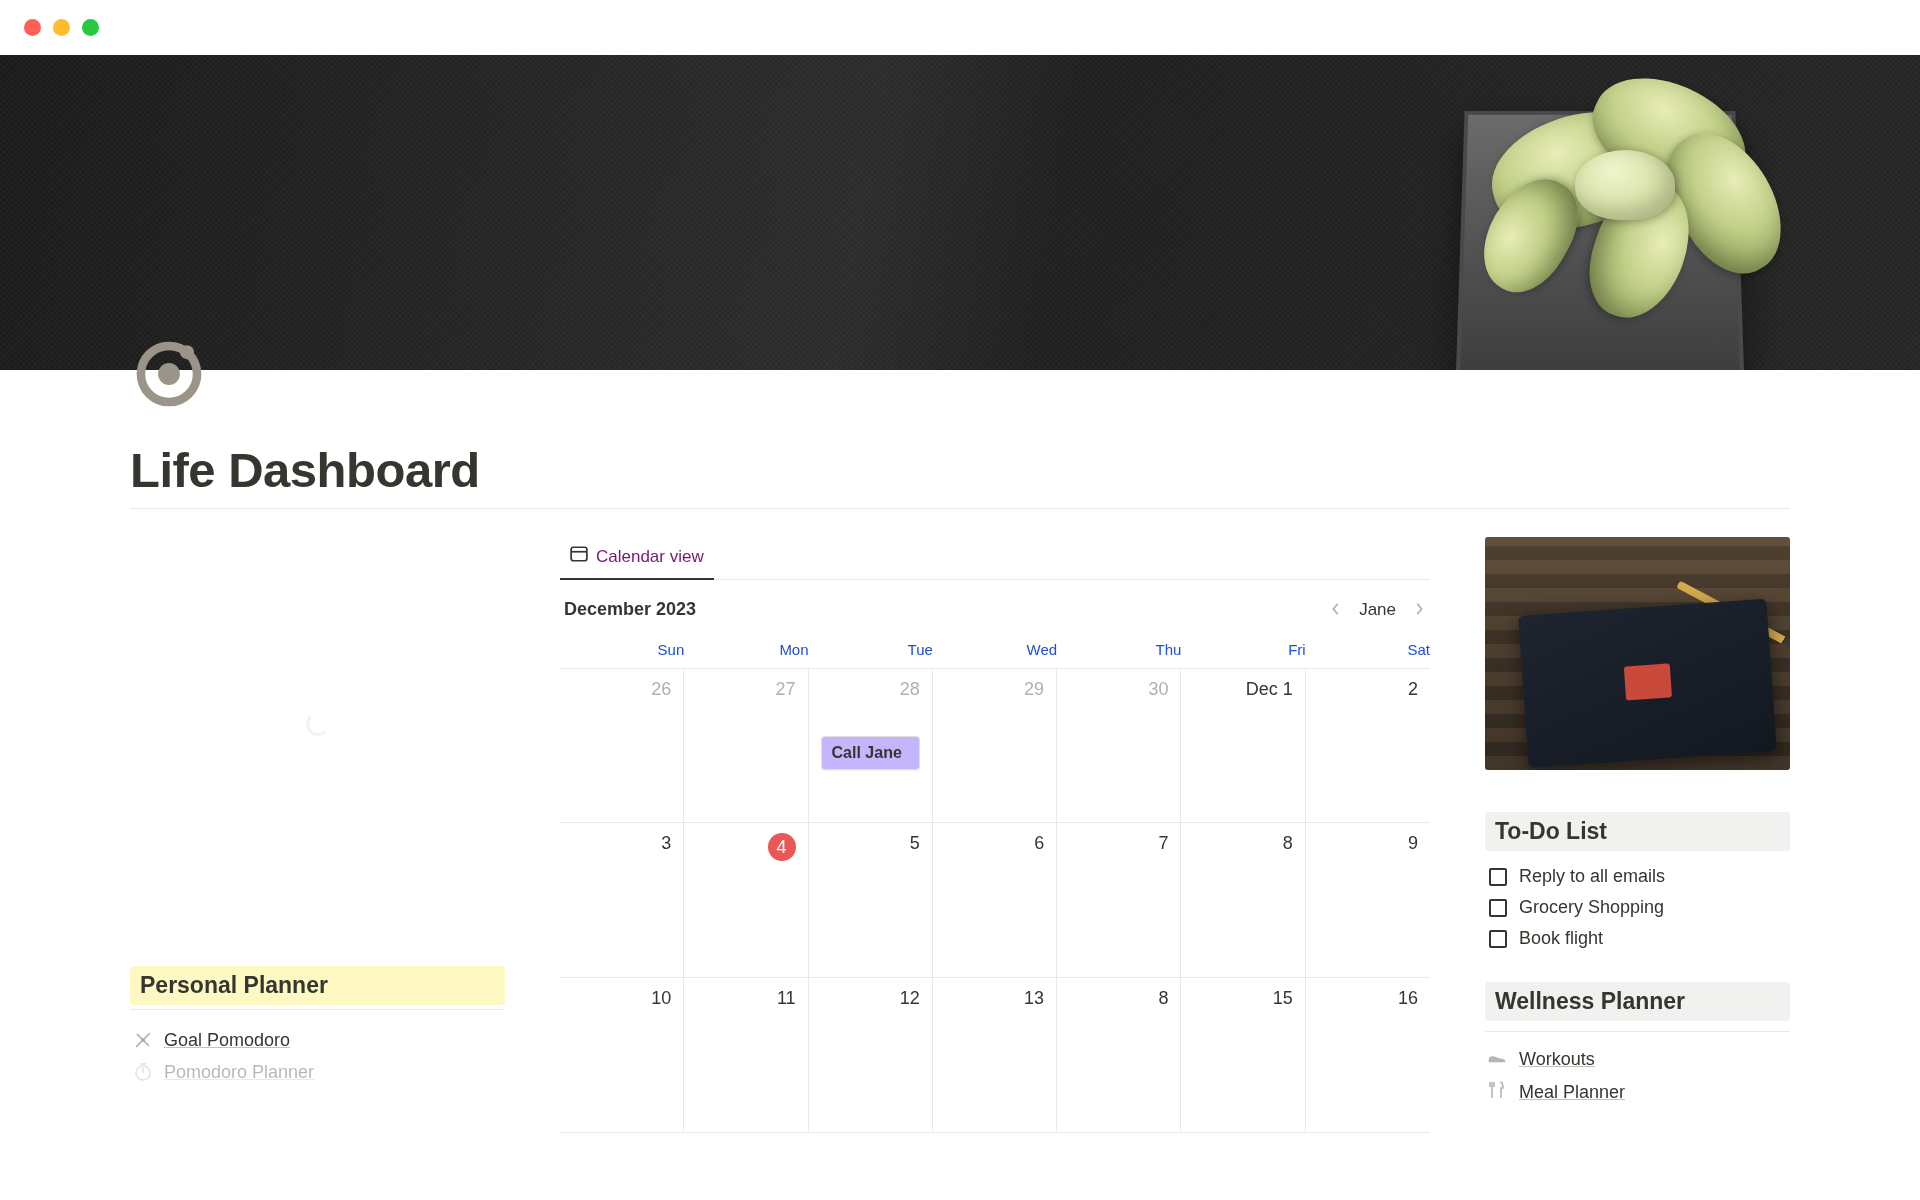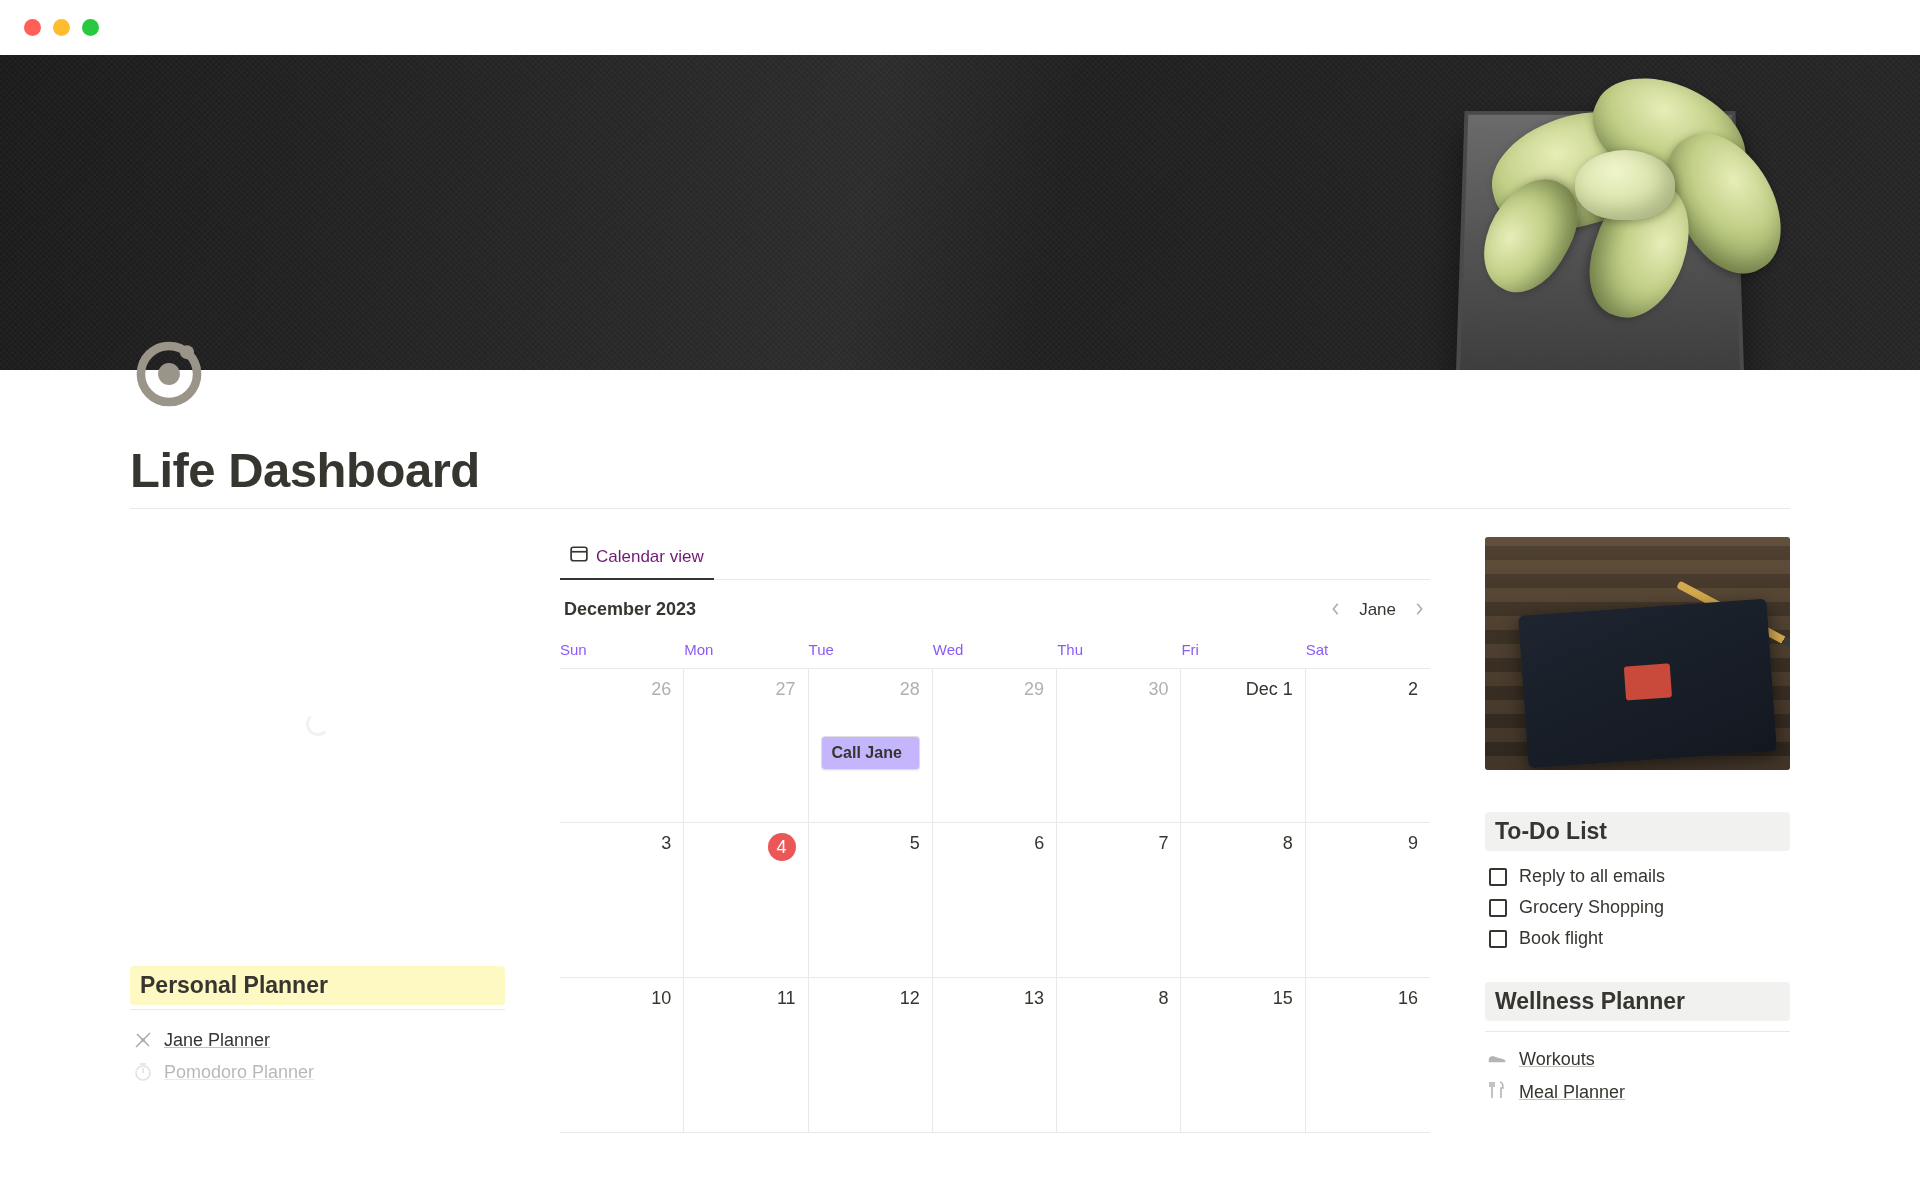--- a/index.html
+++ b/index.html
@@ -189,23 +189,23 @@
   color: #787774;
 }
 .cal-nav .chev { font-size: 20px; cursor: pointer; color: #b0b0ae; }
 .cal-nav .today { cursor: pointer; color: #37352f; }
 
 .cal-grid {
   display: grid;
   grid-template-columns: repeat(7, 1fr);
 }
 .dow {
-  text-align: left;
+  text-align: right;
   font-size: 15px;
-  color: #8b5cf6;
+  color: #1d4ed8;
   padding: 6px 0 10px;
 }
 .cal-cell {
   border: 1px solid #e9e9e7;
   border-left: none;
   border-top: none;
   min-height: 155px;
   padding: 10px 12px;
   position: relative;
 }
@@ -380,21 +380,21 @@
       <div class="block-heading">Personal Planner</div>
       <div class="block-underline"></div>
       <div id="left-links">
           <div class="planner-link">
             <span class="icon">
               <svg width="20" height="20" viewBox="0 0 20 20">
                 <path d="M3 17 L9 11 M17 3 L11 9 M4 4 L16 16" stroke="#787774" stroke-width="1.6" fill="none"></path>
                 <circle cx="10" cy="10" r="2" fill="#787774"></circle>
               </svg>
             </span>
-            <span>Jane Planner</span>
+            <span>Goal Pomodoro</span>
           </div>
           <div class="planner-link" style="opacity: 0.35;">
             <span class="icon">
               <svg width="20" height="20" viewBox="0 0 20 20">
                 <circle cx="10" cy="11" r="7" fill="none" stroke="#787774" stroke-width="1.6"></circle>
                 <line x1="10" y1="11" x2="10" y2="6" stroke="#787774" stroke-width="1.6"></line>
                 <line x1="7" y1="2" x2="13" y2="2" stroke="#787774" stroke-width="1.6"></line>
               </svg>
             </span>
             <span>Pomodoro Planner</span>

